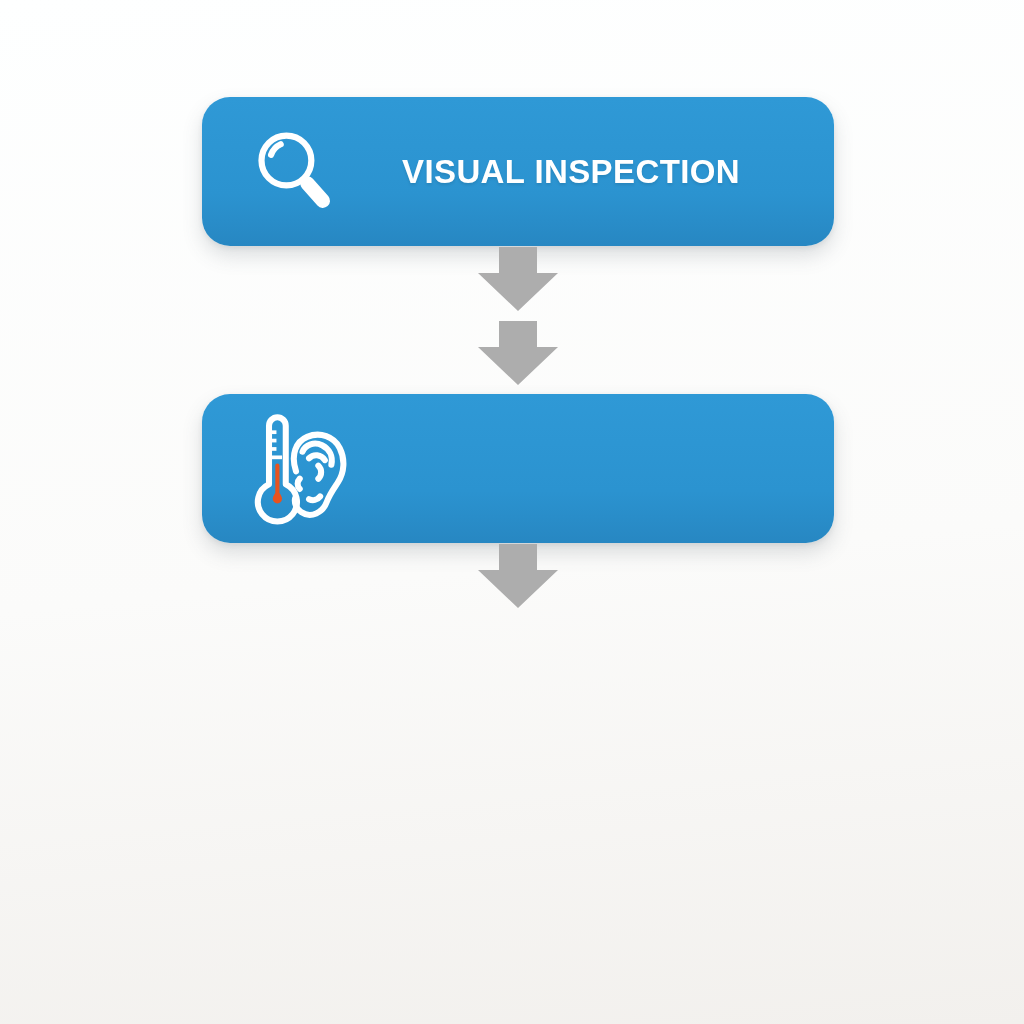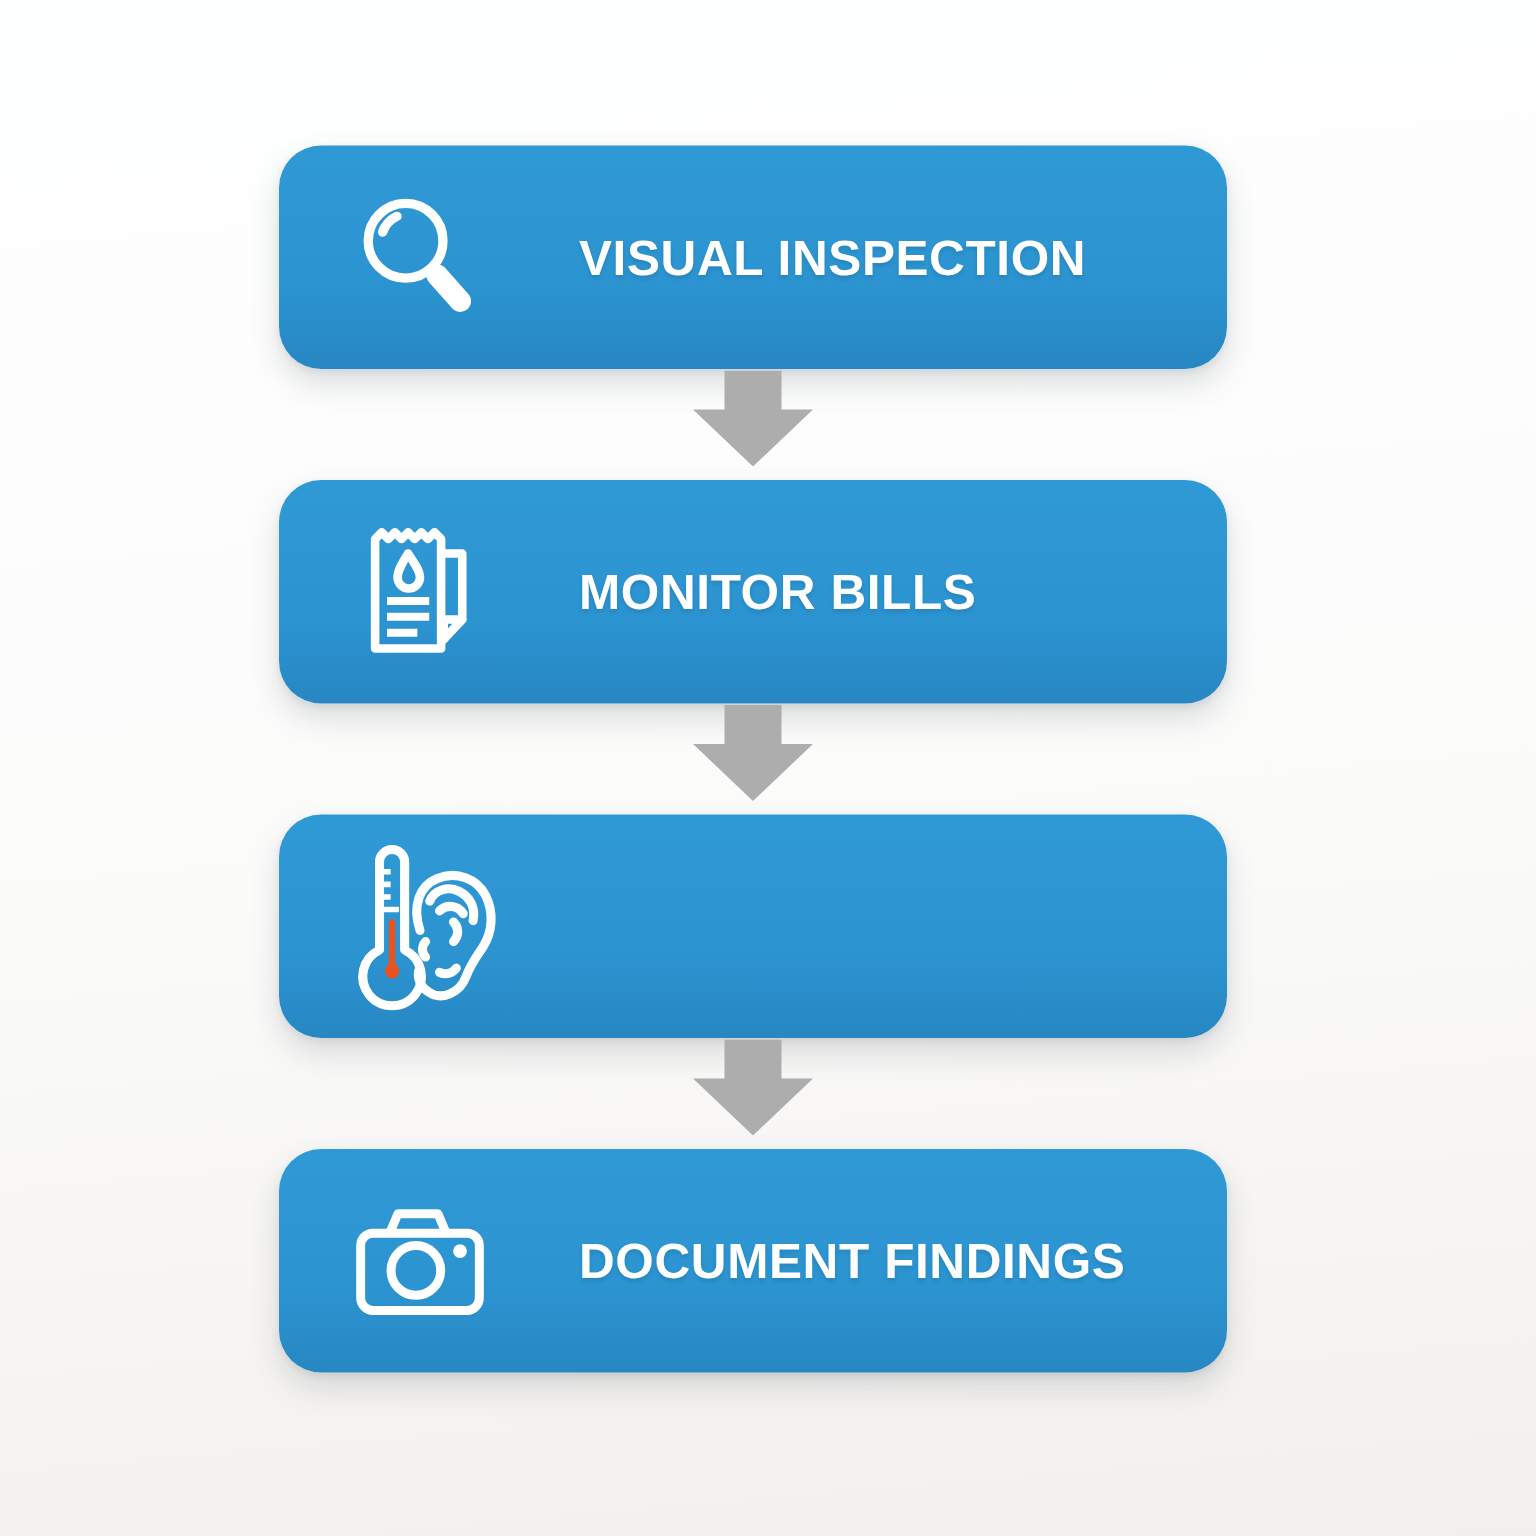--- a/index.html
+++ b/index.html
@@ -11,21 +11,21 @@
   .canvas {
     position: relative;
     width: 1024px; height: 1024px;
     background: linear-gradient(175deg,
       var(--background-top, #feffff) 0%,
       #fbfbfa 55%,
       var(--background-bottom, #f2f0ed) 100%);
   }
   .flow {
     position: absolute;
-    left: 186px; top: 97px; width: 632px;
+    left: 202px; top: 97px; width: 632px;
     display: flex;
     flex-direction: column;
   }
   .step-card {
     height: 149px;
     border-radius: 28px;
     background: linear-gradient(180deg,
       var(--card-bg-light, #2f99d6) 0%,
       var(--card-bg, #2b93d0) 65%,
       var(--card-bg-dark, #2787c2) 100%);
@@ -88,34 +88,20 @@
       </span>
       <span class="step-label">VISUAL INSPECTION</span>
     </div>
 
     <div class="arrow-gap">
       <svg width="80" height="64" viewBox="0 0 80 64">
         <polygon class="arrow-shape" points="21,0 59,0 59,26 80,26 40,64 0,26 21,26"></polygon>
       </svg>
     </div>
 
-    <div class="step-card">
-      <span class="icon-slot">
-        <svg width="88" height="97" viewBox="0 0 100 110">
-          <path class="icon-stroke icon-stroke-round" d="M66 26 H82 V76 L68 91" stroke-width="6"></path>
-          <path class="icon-stroke icon-stroke-round" d="M82 76 H68 V91" stroke-width="5"></path>
-          <path class="icon-stroke" d="M66 98 H16 V15 L21 10 26 15 31 10 36 15 41 10 46 15 51 10 56 15 61 10 66 15 Z"></path>
-          <path class="icon-stroke" d="M41 26 C36 34 33 39 33 44 a8.5 8.5 0 0 0 17 0 C50 39 46 34 41 26 Z" stroke-width="5.5"></path>
-          <line x1="25" y1="62" x2="57" y2="62" stroke="currentColor" stroke-width="6"></line>
-          <line x1="25" y1="74" x2="57" y2="74" stroke="currentColor" stroke-width="6"></line>
-          <line x1="25" y1="86" x2="48" y2="86" stroke="currentColor" stroke-width="6"></line>
-        </svg>
-      </span>
-      <span class="step-label">MONITOR BILLS</span>
-    </div>
 
     <div class="arrow-gap">
       <svg width="80" height="64" viewBox="0 0 80 64">
         <polygon class="arrow-shape" points="21,0 59,0 59,26 80,26 40,64 0,26 21,26"></polygon>
       </svg>
     </div>
 
     <div class="step-card">
       <span class="icon-slot">
         <svg width="112" height="121" viewBox="0 0 120 130">
@@ -137,26 +123,15 @@
         </svg>
       </span>
     </div>
 
     <div class="arrow-gap">
       <svg width="80" height="64" viewBox="0 0 80 64">
         <polygon class="arrow-shape" points="21,0 59,0 59,26 80,26 40,64 0,26 21,26"></polygon>
       </svg>
     </div>
 
-    <div class="step-card">
-      <span class="icon-slot">
-        <svg width="92" height="83" viewBox="0 0 100 90">
-          <rect class="icon-stroke" x="7" y="25" width="86" height="56" rx="9"></rect>
-          <path class="icon-stroke" d="M28 25 L34 11 H63 L69 25"></path>
-          <circle class="icon-stroke" cx="47" cy="52" r="18"></circle>
-          <circle cx="79" cy="38" r="5" fill="currentColor"></circle>
-        </svg>
-      </span>
-      <span class="step-label">DOCUMENT FINDINGS</span>
-    </div>
 
   </div>
 </div>
 
 </body></html>

